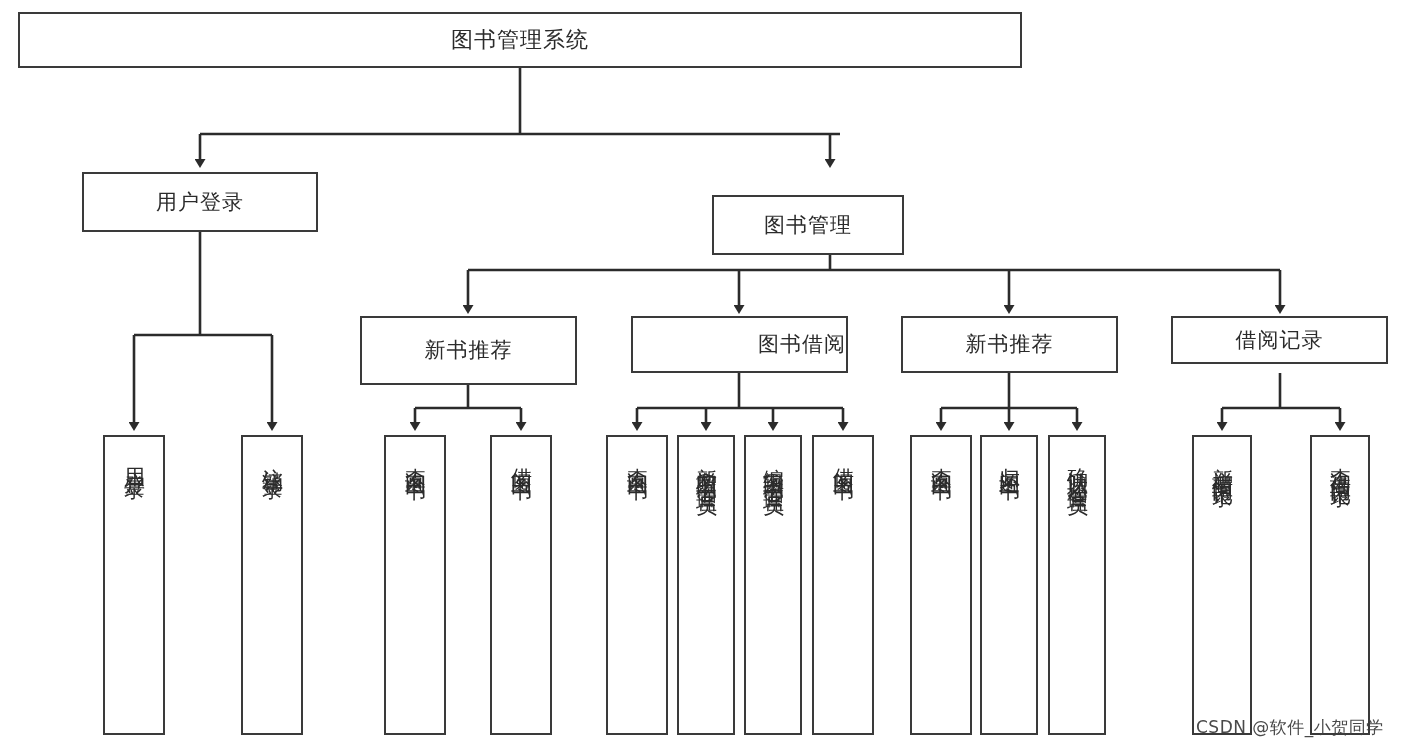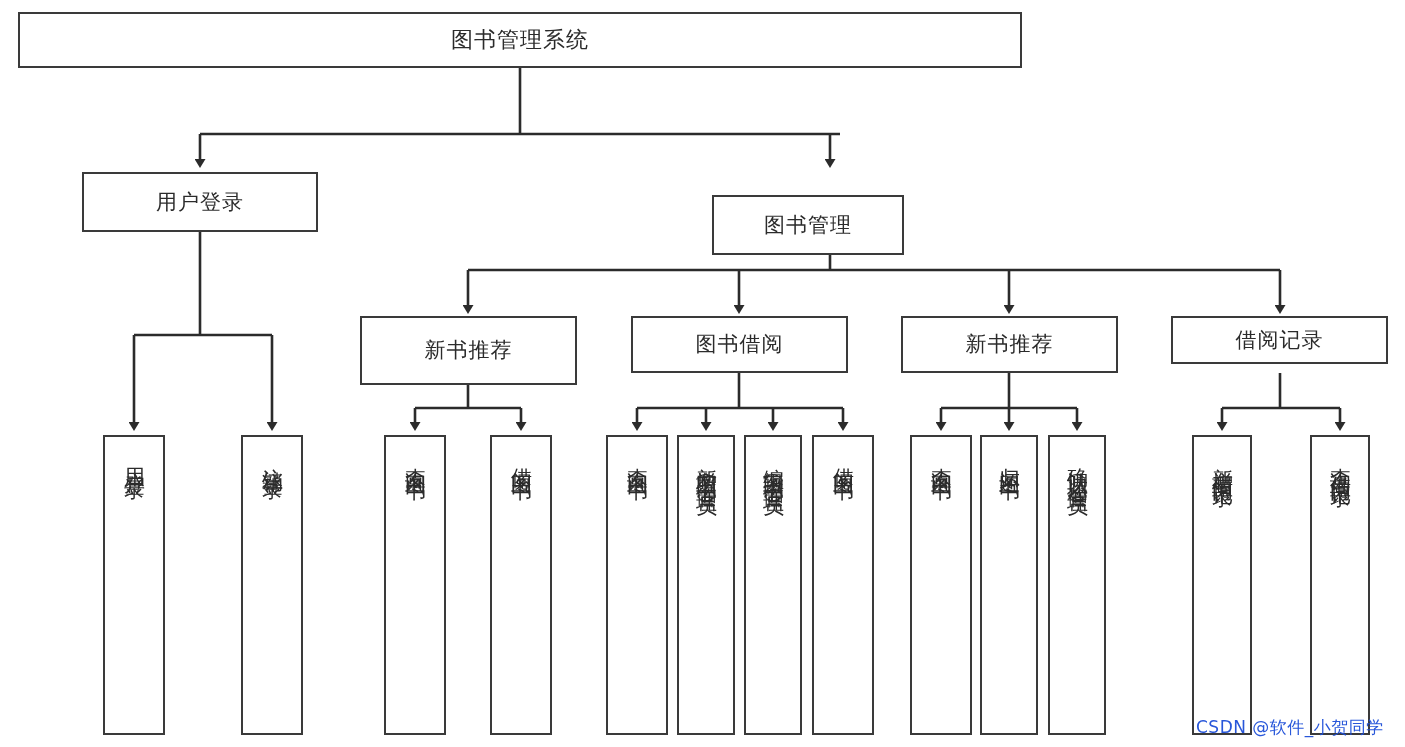--- a/index.html
+++ b/index.html
@@ -52,21 +52,21 @@
     -webkit-writing-mode: vertical-rl;
     font-size: 21px;
     letter-spacing: 4px;
     line-height: 1;
     white-space: nowrap;
   }
   .node.root .label { font-size: 22px; }
   .watermark {
     position: absolute;
     z-index: 5;
-    color: #1d4ed8;
+    color: #404040;
     font-size: 17px;
     letter-spacing: 0.5px;
     white-space: nowrap;
     opacity: 0.95;
   }
 </style>
 </head>
 <body>
 
 <div id="diagram-root">
@@ -128,21 +128,21 @@
   <div class="node" style="left:82px; top:172px; width:236px; height:60px;">
     <span class="label">用户登录</span>
   </div>
   <div class="node" style="left:712px; top:178px; width:192px; height:60px;margin-top:17px;">
     <span class="label">图书管理</span>
   </div>
 
   <div class="node" style="left:360px; top:316px; width:217px; height:69px;">
     <span class="label">新书推荐</span>
   </div>
-  <div class="node" style="left:631px; top:316px; width:217px; height:57px;">
+  <div class="node" style="left:631px; top:316px; width:217px; height:57px;justify-content:flex-end;">
     <span class="label">图书借阅</span>
   </div>
   <div class="node" style="left:901px; top:316px; width:217px; height:57px;">
     <span class="label">新书推荐</span>
   </div>
   <div class="node" style="left:1171px; top:316px; width:217px; height:48px;">
     <span class="label">借阅记录</span>
   </div>
 
   <div class="node vertical" style="left:103px; top:435px; width:62px; height:300px;">

